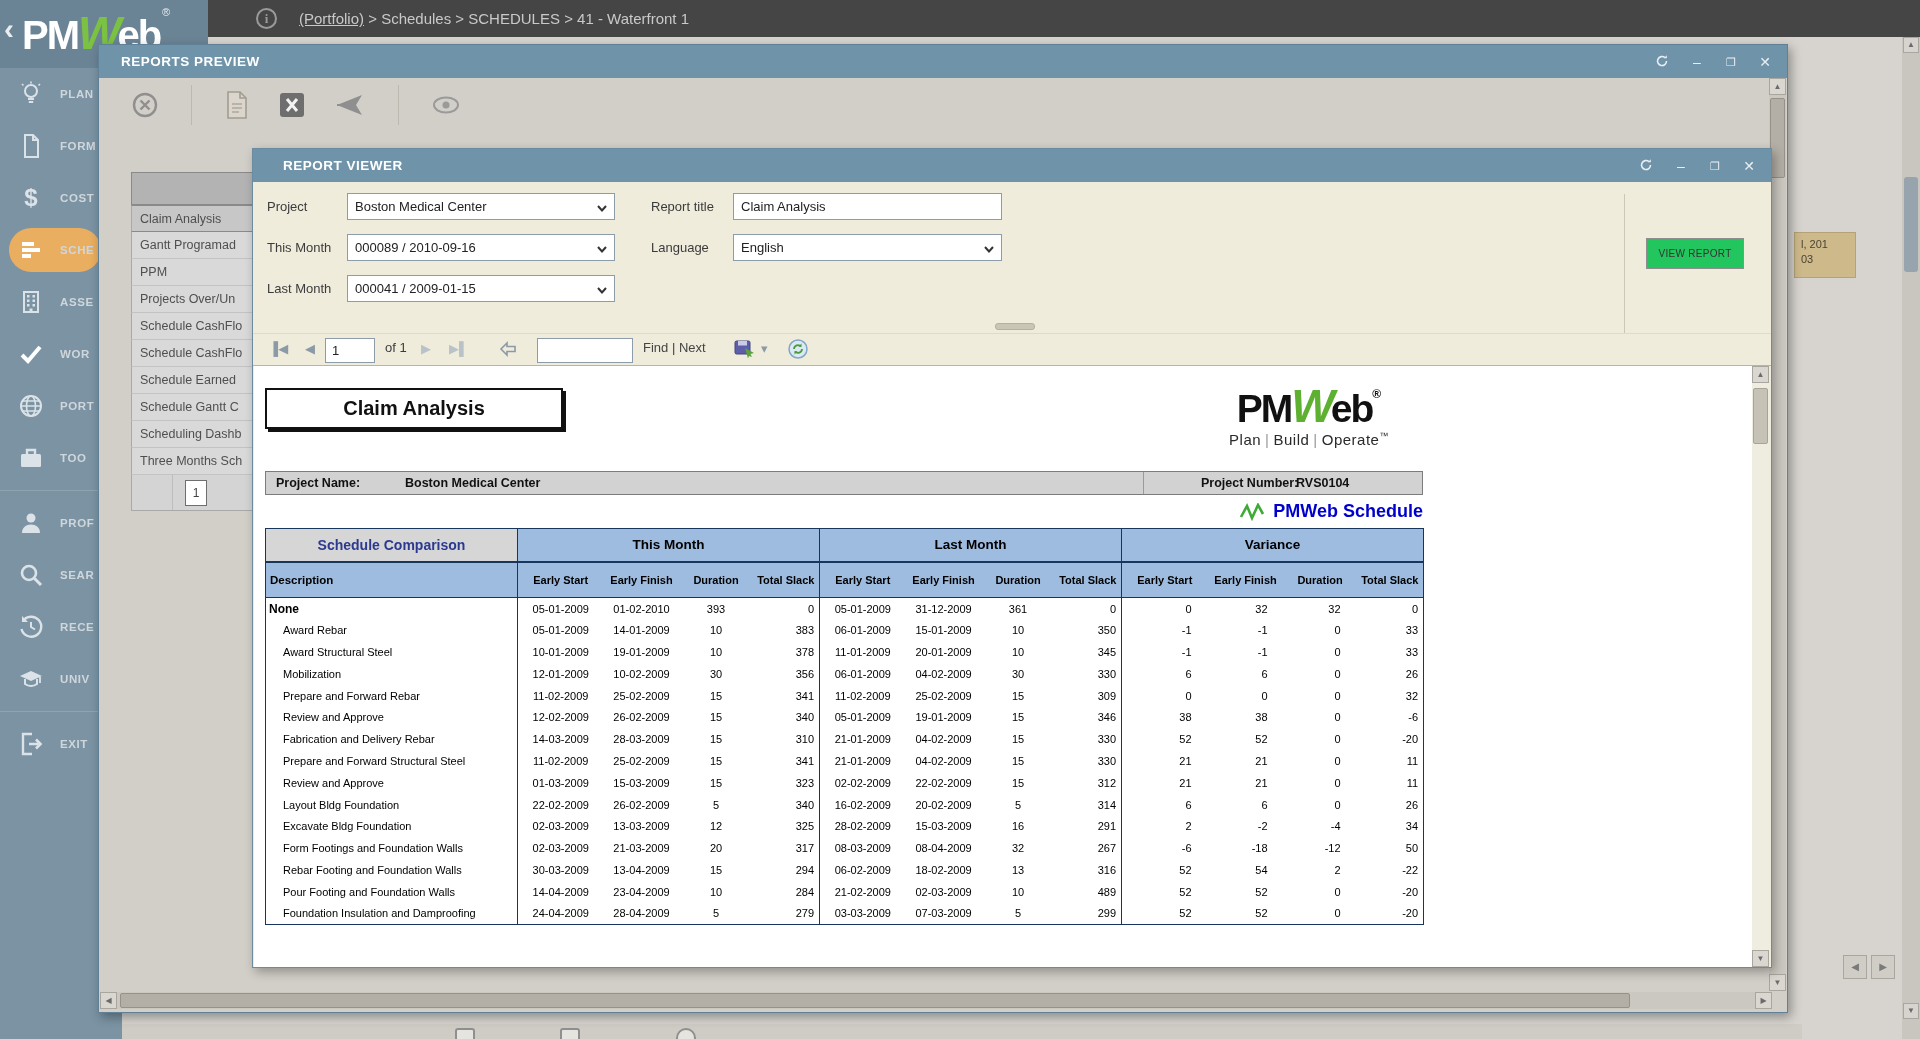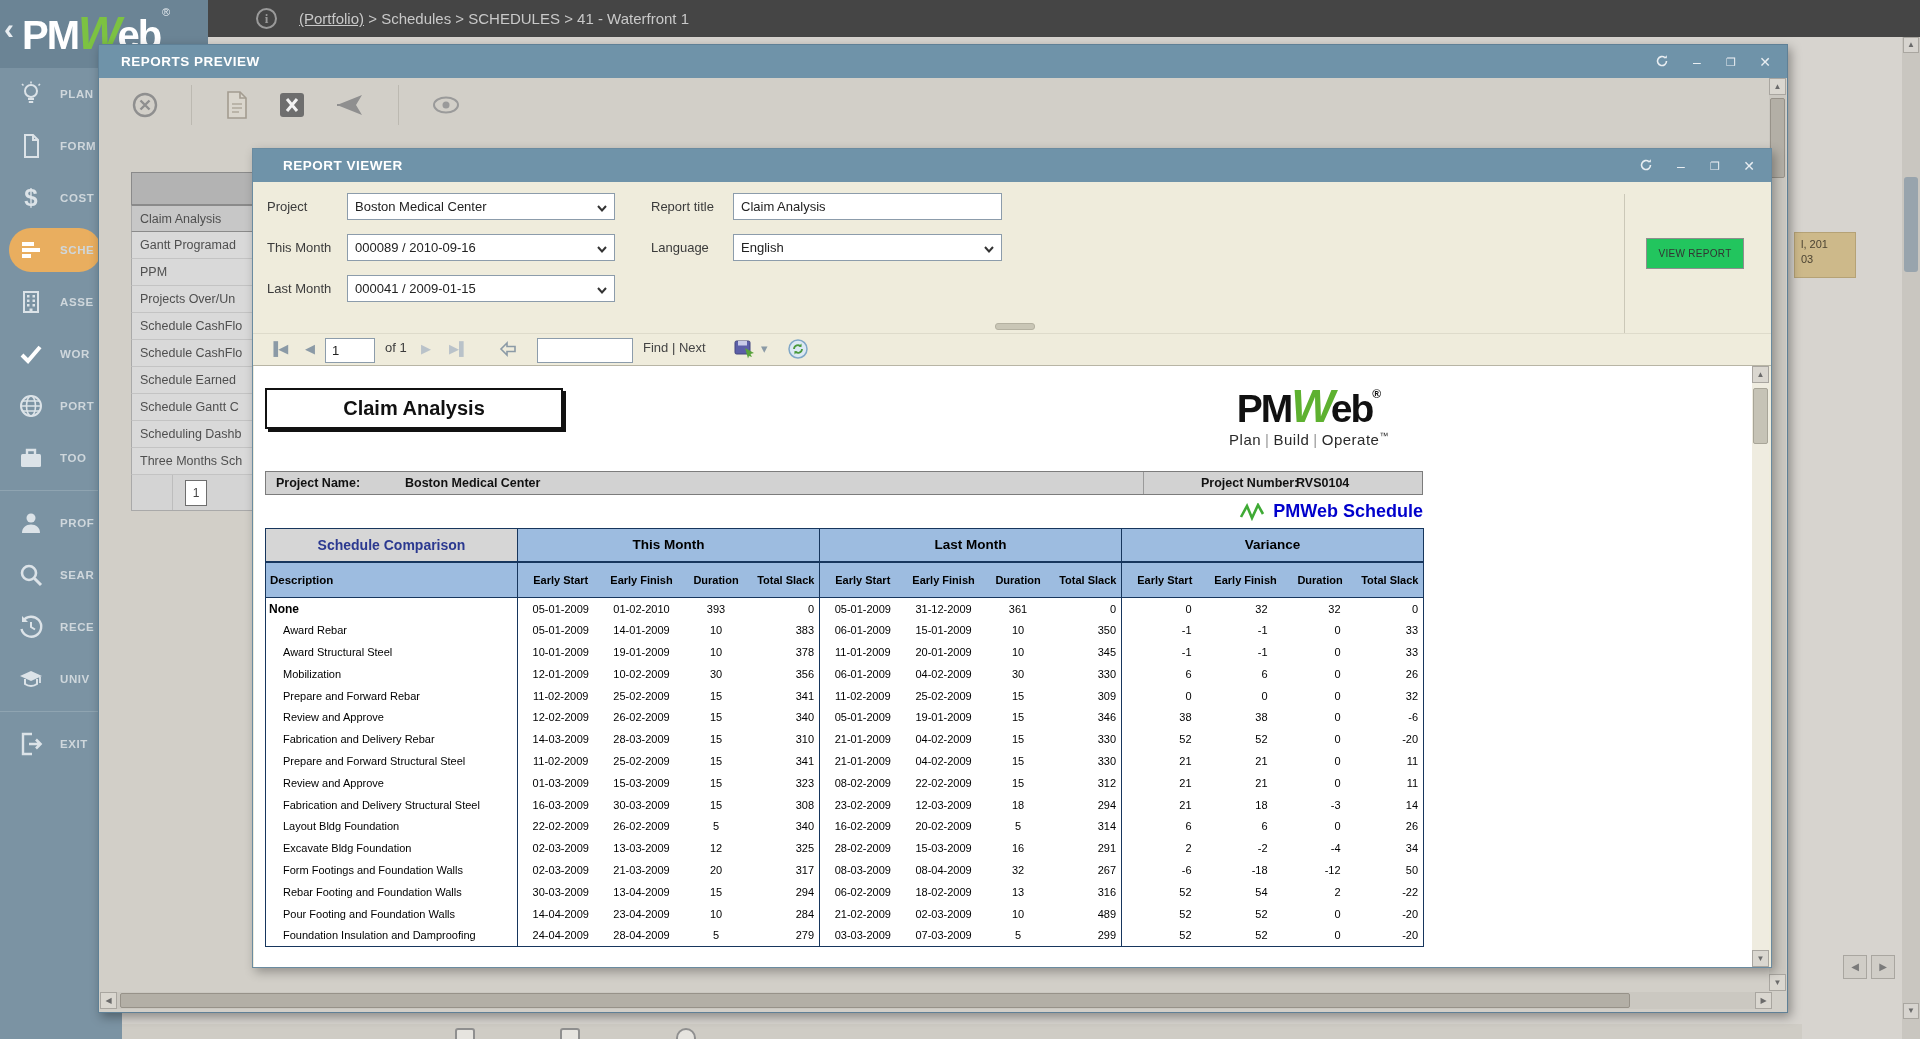--- a/index.html
+++ b/index.html
@@ -598,43 +598,28 @@
                 <td class="c-vnum">21</td>
                 <td class="c-vnum">0</td>
                 <td class="c-vslack gend">11</td>
               </tr>
               <tr>
                 <td class="d-desc">Review and Approve</td>
                 <td class="c-date gstart">01-03-2009</td>
                 <td class="c-date">15-03-2009</td>
                 <td class="c-num">15</td>
                 <td class="c-slack gend">323</td>
-                <td class="c-date gstart">08-02-2009</td>
+                <td class="c-date gstart">02-02-2009</td>
                 <td class="c-date">22-02-2009</td>
                 <td class="c-num">15</td>
                 <td class="c-slack gend">312</td>
                 <td class="c-vnum gstart">21</td>
                 <td class="c-vnum">21</td>
                 <td class="c-vnum">0</td>
                 <td class="c-vslack gend">11</td>
-              </tr>
-              <tr>
-                <td class="d-desc">Fabrication and Delivery Structural Steel</td>
-                <td class="c-date gstart">16-03-2009</td>
-                <td class="c-date">30-03-2009</td>
-                <td class="c-num">15</td>
-                <td class="c-slack gend">308</td>
-                <td class="c-date gstart">23-02-2009</td>
-                <td class="c-date">12-03-2009</td>
-                <td class="c-num">18</td>
-                <td class="c-slack gend">294</td>
-                <td class="c-vnum gstart">21</td>
-                <td class="c-vnum">18</td>
-                <td class="c-vnum">-3</td>
-                <td class="c-vslack gend">14</td>
               </tr>
               <tr>
                 <td class="d-desc">Layout Bldg Foundation</td>
                 <td class="c-date gstart">22-02-2009</td>
                 <td class="c-date">26-02-2009</td>
                 <td class="c-num">5</td>
                 <td class="c-slack gend">340</td>
                 <td class="c-date gstart">16-02-2009</td>
                 <td class="c-date">20-02-2009</td>
                 <td class="c-num">5</td>

